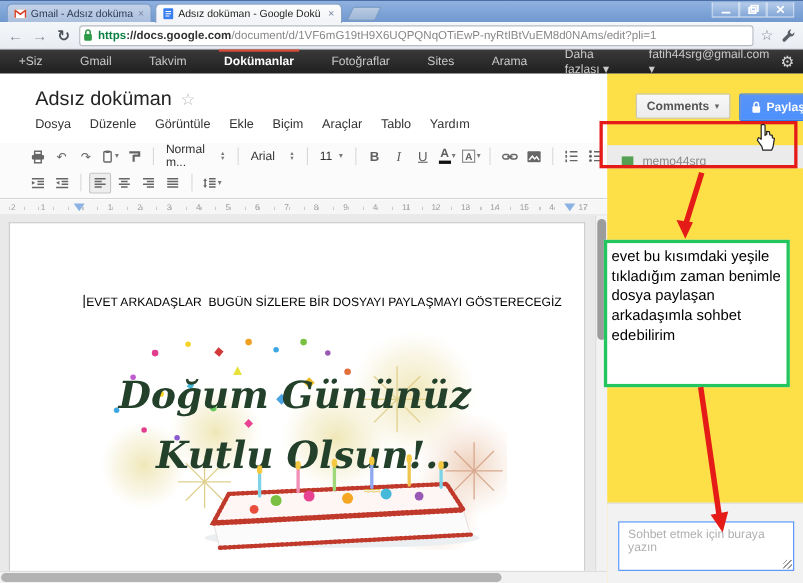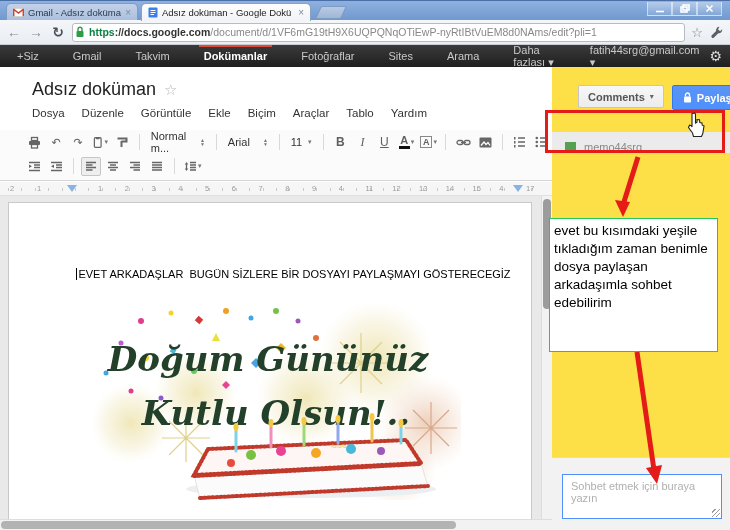--- a/index.html
+++ b/index.html
@@ -121,21 +121,21 @@
     border:1px solid #4d90fe; resize:none; font-family:"Liberation Sans",sans-serif;
     font-size:11px; color:#333; padding:5px 8px; }
   .chat-box::placeholder { color:#b0b0b0; }
   .resize-grip { position:absolute; left:160px; top:51px; width:8px; height:8px; pointer-events:none;
     background:repeating-linear-gradient(135deg,transparent 0 2px,#9a9a9a 2px 3px); }
 
   
   .anno-rect { position:absolute; left:545px; top:110px; width:180px; height:43px;
     border:3px solid #e41b17; pointer-events:none; z-index:40; }
   .anno-note { position:absolute; left:549px; top:218px; width:169px; height:134px; background:#fff;
-    border:1px solid #22c55e; font-size:13.5px; line-height:18px; color:#000; padding:3px 4px; z-index:30; }
+    border:3px solid #22c55e; font-size:13.5px; line-height:18px; color:#000; padding:3px 4px; z-index:30; }
   .anno-arrows { position:absolute; inset:0; pointer-events:none; z-index:45; }
   .hand-cursor { position:absolute; left:685px; top:112px; width:20px; height:26px; z-index:50; }
 </style>
 </head>
 <body>
 
 <div id="stage">
 
   <div class="titlebar">
     <div class="tab inactive">

